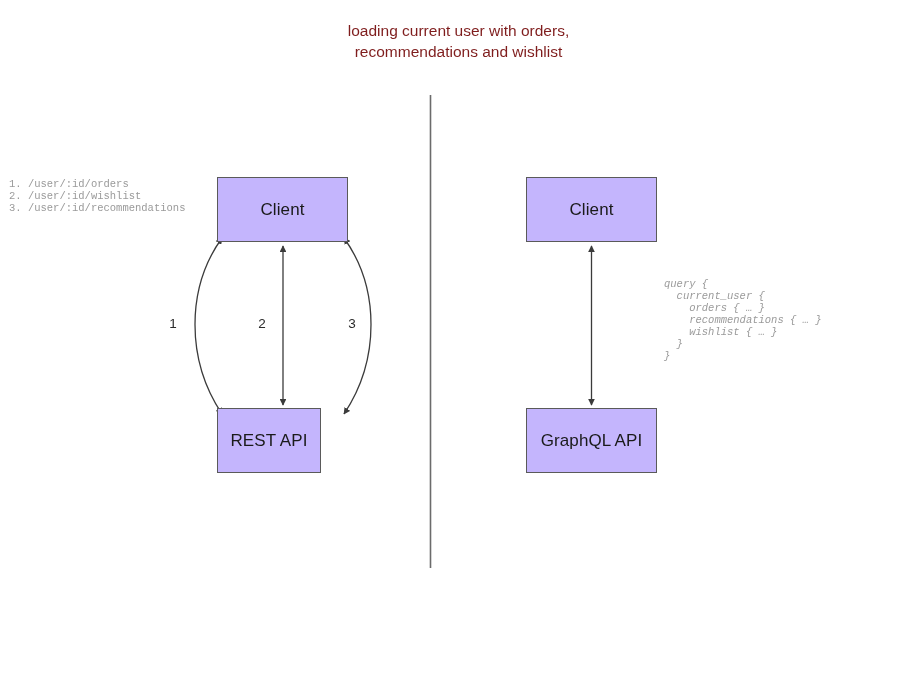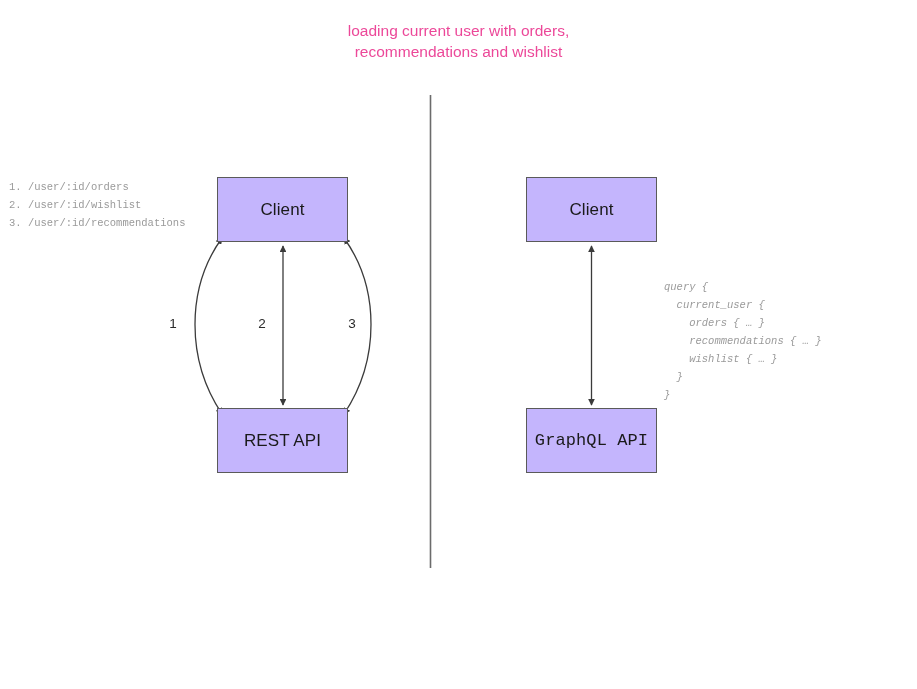--- a/index.html
+++ b/index.html
@@ -25,58 +25,58 @@
   }
 
   .title {
     position: absolute;
     left: 0;
     top: 20px;
     width: 917px;
     text-align: center;
     font-size: 15.5px;
     line-height: 21px;
-    color: #ec4899;
+    color: #7f1d1d;
     white-space: pre-line;
   }
 
   .node {
     position: absolute;
     box-sizing: border-box;
     background: #c4b5fd;
     border: 1.4px solid #5a5a5a;
     display: flex;
     align-items: center;
     justify-content: center;
     font-size: 17px;
     color: #1a1a1a;
     letter-spacing: 0.1px;
   }
 
   #node-client-rest { left: 217px; top: 177px; width: 131px; height: 65px; }
-  #node-rest-api    { left: 217px; top: 408px; width: 131px; height: 65px; }
+  #node-rest-api    { left: 217px; top: 408px; width: 104px; height: 65px; }
   #node-client-gql  { left: 526px; top: 177px; width: 131px; height: 65px; }
-  #node-graphql-api { left: 526px; top: 408px; width: 131px; height: 65px; font-family: Liberation Mono, monospace; }
+  #node-graphql-api { left: 526px; top: 408px; width: 131px; height: 65px; }
 
   .edge-label {
     position: absolute;
     font-size: 13.5px;
     color: #2b2b2b;
     text-align: center;
     width: 20px;
   }
   #edge-label-1 { left: 163px; top: 316px; }
   #edge-label-2 { left: 252px; top: 316px; }
   #edge-label-3 { left: 342px; top: 316px; }
 
   .code {
     position: absolute;
     font-family: "Liberation Mono", "DejaVu Sans Mono", monospace;
     font-size: 10.5px;
-    line-height: 18px;
+    line-height: 12px;
     color: #9a9a9a;
     white-space: pre;
   }
   #rest-endpoints { left: 9px; top: 178px; }
   #graphql-query  { left: 664px; top: 278px; font-style: italic; }
 </style>
 </head>
 <body>
 
 <svg id="canvas" viewBox="0 0 917 689" xmlns="http://www.w3.org/2000/svg">

